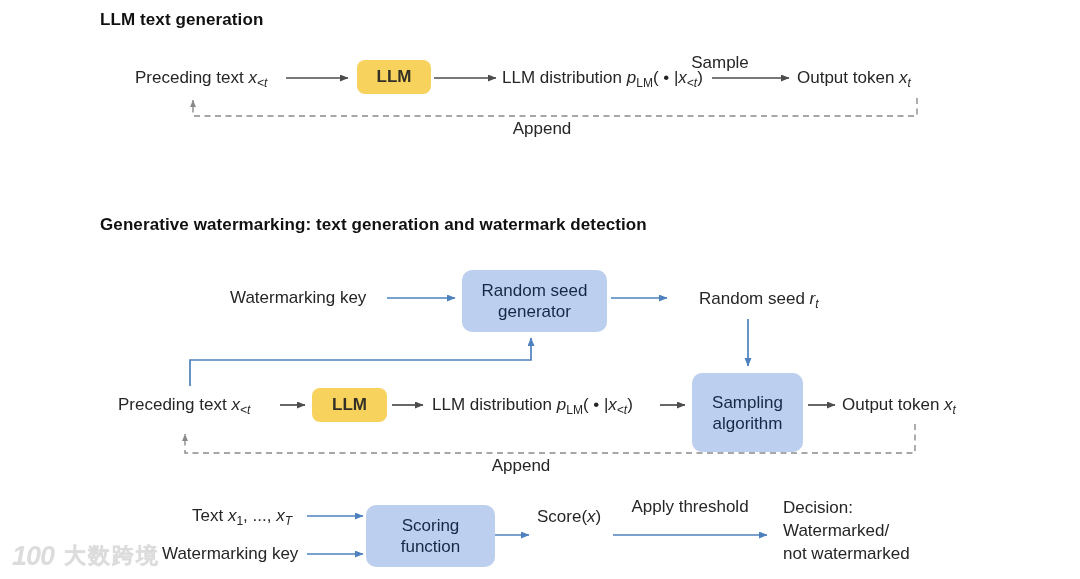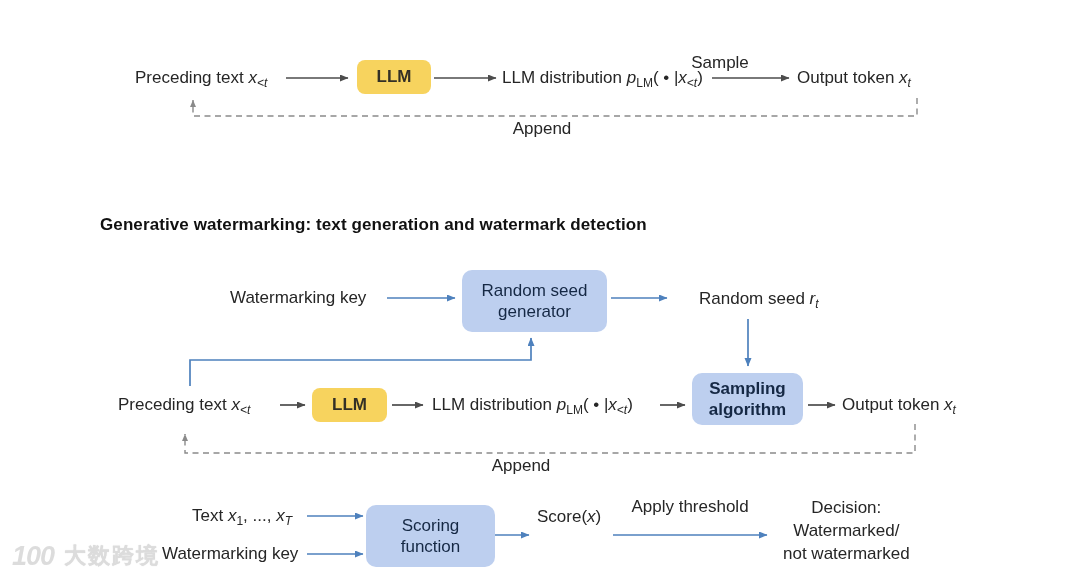--- a/index.html
+++ b/index.html
@@ -39,21 +39,21 @@
     background:var(--blue-box,#bdcfef);border-radius:10px;
     color:var(--box-text-dark,#152844);font-weight:500;font-size:17px;line-height:21px;
   }
   .box-line{display:block;}
   .watermark{
     position:absolute;left:12px;top:541px;display:flex;align-items:center;gap:10px;
     color:var(--watermark,#d9d9d9);opacity:.9;user-select:none;
   }
   .wm-icon{font-style:italic;font-weight:700;font-size:27px;letter-spacing:-1px;line-height:30px;}
   .wm-text{font-weight:700;font-size:22px;letter-spacing:2px;text-shadow:0 0 1px #cfcfcf;}
-  .decision{position:absolute;font-size:17px;line-height:23px;white-space:nowrap;text-align:center;}
+  .decision{position:absolute;font-size:17px;line-height:23px;white-space:nowrap;}
   .decision span{display:block;}
 </style>
 </head>
 <body>
 
 <div class="canvas">
 
   <svg class="connectors" width="1080" height="579" viewBox="0 0 1080 579">
     <defs>
       <marker id="mG" markerUnits="userSpaceOnUse" markerWidth="9" markerHeight="8" refX="8" refY="3.5" orient="auto">
@@ -82,20 +82,21 @@
     <line class="arr g" x1="808" y1="405" x2="835" y2="405" marker-end="url(#mG)"></line>
     <path class="arr d" d="M915,424 L915,453 L185,453 L185,434" marker-end="url(#mD)"></path>
 
     <line class="arr b" x1="307" y1="516" x2="363" y2="516" marker-end="url(#mB)"></line>
     <line class="arr b" x1="307" y1="554" x2="363" y2="554" marker-end="url(#mB)"></line>
     <line class="arr b" x1="481" y1="535" x2="529" y2="535" marker-end="url(#mB)"></line>
     <line class="arr b" x1="613" y1="535" x2="767" y2="535" marker-end="url(#mB)"></line>
   </svg>
 
   <div class="section">
+    <div class="title" style="left:100px;top:20px;">LLM text generation</div>
 
     <div class="lbl" style="left:135px;top:78px;"><span>Preceding text </span><span class="it">x</span><sub class="it">&lt;t</sub></div>
 
     <div class="box box-yellow" style="left:357px;top:60px;width:74px;height:34px;">
       <span>LLM</span>
     </div>
 
     <div class="lbl" style="left:502px;top:78px;"><span>LLM distribution </span><span class="it">p</span><sub>LM</sub><span>( • |</span><span class="it">x</span><sub class="it">&lt;t</sub><span>)</span></div>
 
     <div class="lbl cx" style="left:720px;top:63px;">Sample</div>
@@ -118,21 +119,21 @@
     <div class="lbl" style="left:675px;top:299px;margin-left:24px;"><span>Random seed </span><span class="it">r</span><sub class="it">t</sub></div>
 
     <div class="lbl" style="left:118px;top:405px;"><span>Preceding text </span><span class="it">x</span><sub class="it">&lt;t</sub></div>
 
     <div class="box box-yellow" style="left:312px;top:388px;width:75px;height:34px;">
       <span>LLM</span>
     </div>
 
     <div class="lbl" style="left:432px;top:405px;"><span>LLM distribution </span><span class="it">p</span><sub>LM</sub><span>( • |</span><span class="it">x</span><sub class="it">&lt;t</sub><span>)</span></div>
 
-    <div class="box box-blue" style="left:692px;top:373px;width:111px;height:52px;font-weight:bold;">
+    <div class="box box-blue" style="left:692px;top:373px;width:111px;height:79px;">
       <span class="box-line">Sampling</span>
       <span class="box-line">algorithm</span>
     </div>
 
     <div class="lbl" style="left:842px;top:405px;"><span>Output token </span><span class="it">x</span><sub class="it">t</sub></div>
 
     <div class="lbl cx" style="left:521px;top:466px;">Append</div>
 
     <div class="lbl" style="left:192px;top:516px;"><span>Text </span><span class="it">x</span><sub>1</sub><span>, ..., </span><span class="it">x</span><sub class="it">T</sub></div>
 

